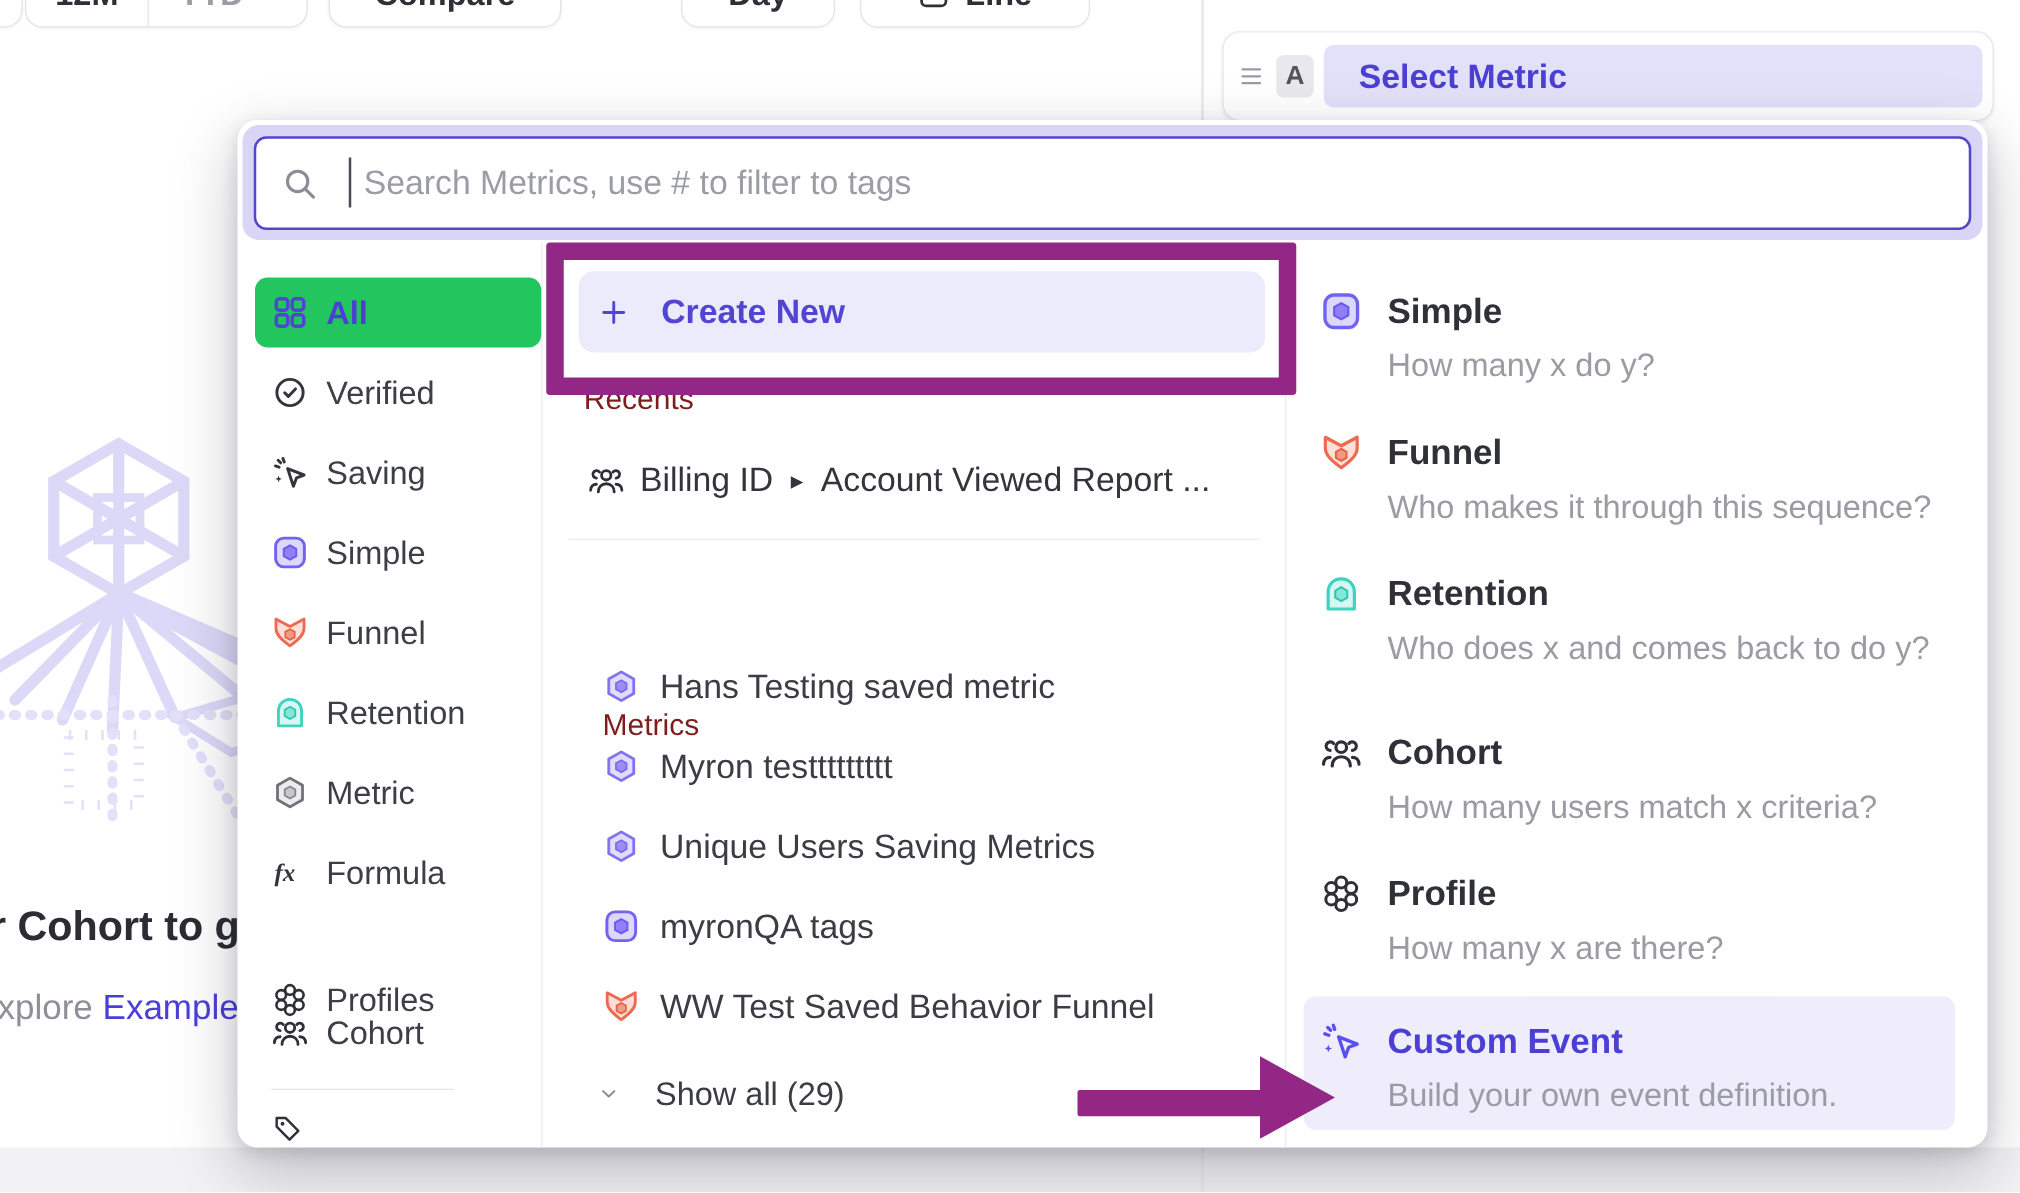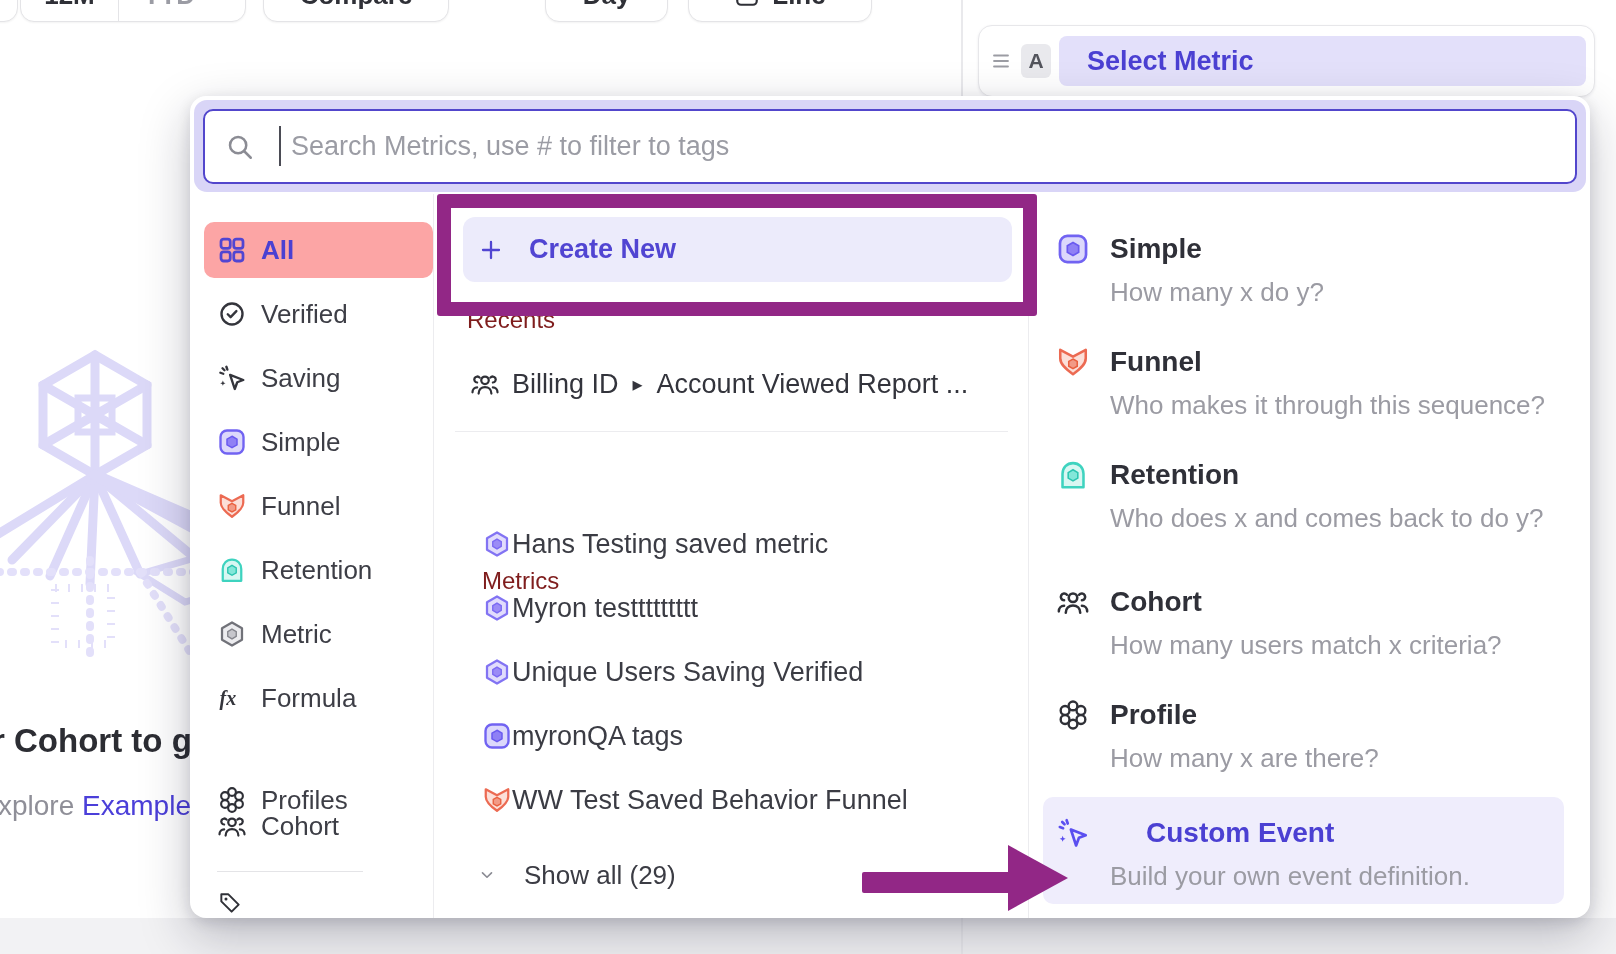--- a/index.html
+++ b/index.html
@@ -52,40 +52,40 @@
     background:transparent;padding-left:86px;font-size:27px;color:#3b3c44;box-sizing:border-box;
     font-family:"Liberation Sans",sans-serif;}
   .search-input::placeholder{color:#9b9ca4;}
 
   .sb-div{position:absolute;left:243px;top:98px;width:1px;height:724px;background:#ececef;}
   .col-div{position:absolute;left:838px;top:104px;width:1px;height:718px;background:#ececef;}
 
   .sb-item{position:absolute;left:14px;width:229px;height:56px;border-radius:10px;display:flex;
     align-items:center;gap:14px;padding-left:13px;box-sizing:border-box;font-size:26px;font-weight:500;
     color:#3d3e46;cursor:pointer;}
-  .sb-item.active{background:#fca5a5;color:#4b40d2;font-weight:600;}
+  .sb-item.active{background:#22c55e;color:#4b40d2;font-weight:600;}
   .sb-hr{position:absolute;left:27px;top:775px;width:146px;height:1px;background:#e4e4e7;}
 
   .create-btn{position:absolute;left:273px;top:121px;width:549px;height:65px;background:#ecebfb;
     border-radius:12px;display:flex;align-items:center;gap:26px;padding-left:16px;box-sizing:border-box;
     color:#5145d2;font-size:27px;font-weight:600;cursor:pointer;}
   .sect-label{position:absolute;font-size:24px;color:#7f1d1d;font-weight:500;}
   .recent-row{position:absolute;left:280px;top:268px;height:40px;display:flex;align-items:center;gap:12px;
     font-size:27px;font-weight:500;color:#33343c;cursor:pointer;}
   .recent-row .tri{font-size:20px;color:#33343c;margin:0 2px;}
   .mid-hr{position:absolute;left:265px;top:335px;width:553px;height:1px;background:#ececef;}
-  .m-item{position:absolute;left:292px;height:40px;display:flex;align-items:flex-start;gap:0;
+  .m-item{position:absolute;left:292px;height:40px;display:flex;align-items:center;gap:16px;
     font-size:27px;font-weight:500;color:#3b3c44;cursor:pointer;}
   .show-all{position:absolute;left:288px;top:759px;height:40px;display:flex;align-items:center;gap:28px;
     font-size:26px;font-weight:500;color:#3b3c44;cursor:pointer;}
 
   .type{position:absolute;left:866px;width:520px;display:flex;gap:20px;cursor:pointer;}
   .type .txt .t{font-size:28px;font-weight:600;color:#2f3038;line-height:34px;}
   .type .txt .d{font-size:26px;color:#9b9ba3;line-height:34px;margin-top:9px;}
-  .type.hl .txt .t{color:#4b40d2;margin-left:36px;}
+  .type.hl .txt .t{color:#4b40d2;}
   .custom-card{position:absolute;left:853px;top:701px;width:521px;height:107px;background:#efedfc;border-radius:10px;}
   .clipped-item{position:absolute;left:27px;top:794px;}
 
   
   .anno-box{position:absolute;left:437px;top:194px;width:600px;height:122px;box-sizing:border-box;
     border:14px solid #922786;border-radius:3px;z-index:60;pointer-events:none;}
   .anno-arrow-tail{position:absolute;left:862px;top:872px;width:148px;height:21px;background:#922786;
     border-radius:2px;z-index:70;pointer-events:none;}
   .anno-arrow-head{position:absolute;left:1008px;top:845px;width:0;height:0;border-top:33px solid transparent;
     border-bottom:33px solid transparent;border-left:60px solid #922786;z-index:70;pointer-events:none;}
@@ -307,21 +307,21 @@
         <path d="M12 2.8 L20 7.4 V16.6 L12 21.2 L4 16.6 V7.4 Z" fill="#e1dcfc" stroke="#8273f3" stroke-width="1.8" stroke-linejoin="round"></path>
         <path d="M12 8.1 l3.4 1.95 v3.9 L12 15.9 l-3.4 -1.95 v-3.9 z" fill="#9b8bf6" stroke="#7b69f3" stroke-width="1.1"></path>
       </svg>
       <span>Myron testtttttttt</span>
     </div>
     <div class="m-item" style="top:561px;">
       <svg class="icon30" viewBox="0 0 24 24">
         <path d="M12 2.8 L20 7.4 V16.6 L12 21.2 L4 16.6 V7.4 Z" fill="#e1dcfc" stroke="#8273f3" stroke-width="1.8" stroke-linejoin="round"></path>
         <path d="M12 8.1 l3.4 1.95 v3.9 L12 15.9 l-3.4 -1.95 v-3.9 z" fill="#9b8bf6" stroke="#7b69f3" stroke-width="1.1"></path>
       </svg>
-      <span>Unique Users Saving Verified</span>
+      <span>Unique Users Saving Metrics</span>
     </div>
     <div class="m-item" style="top:625px;">
       <svg class="icon30" viewBox="0 0 24 24">
         <rect x="2.8" y="2.8" width="18.4" height="18.4" rx="5.2" fill="#dcd8fb" stroke="#7163f2" stroke-width="1.9"></rect>
         <path d="M12 7.4 L16 9.7 V14.3 L12 16.6 L8 14.3 V9.7 Z" fill="#8f80f5" stroke="#6a5af0" stroke-width="1.2"></path>
       </svg>
       <span>myronQA tags</span>
     </div>
     <div class="m-item" style="top:689px;">
       <svg class="icon30" viewBox="0 0 24 24">

